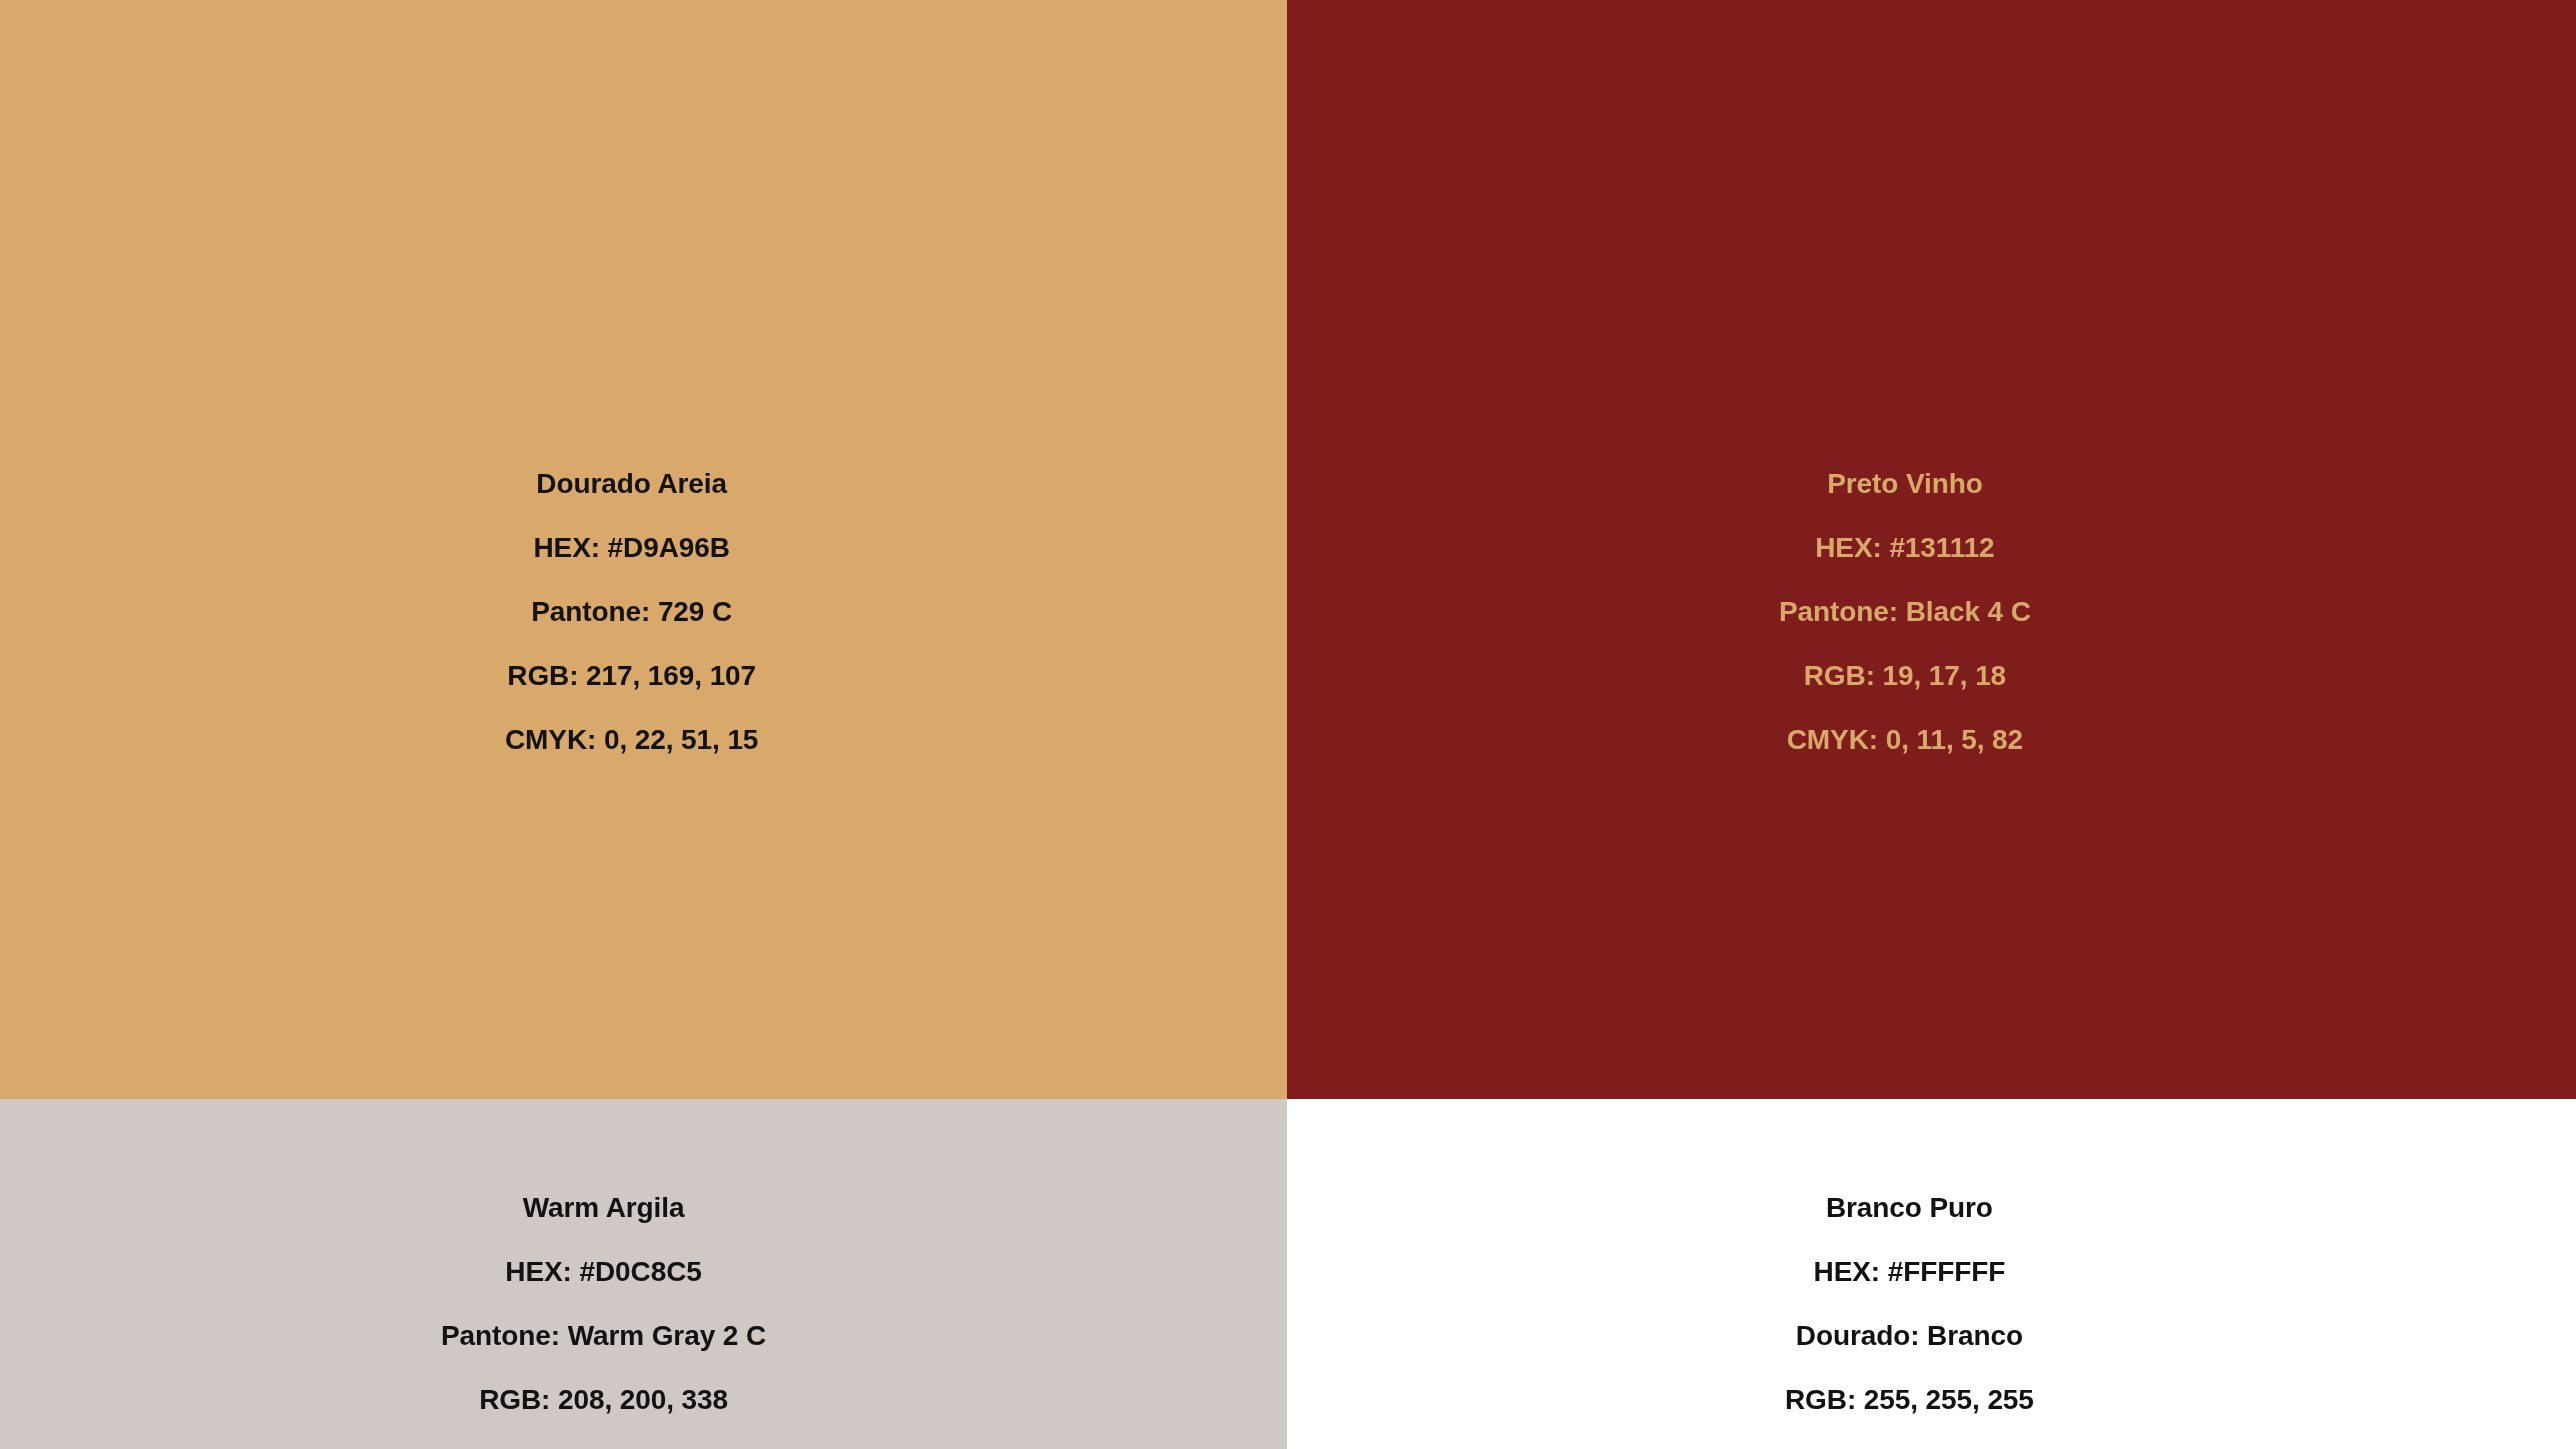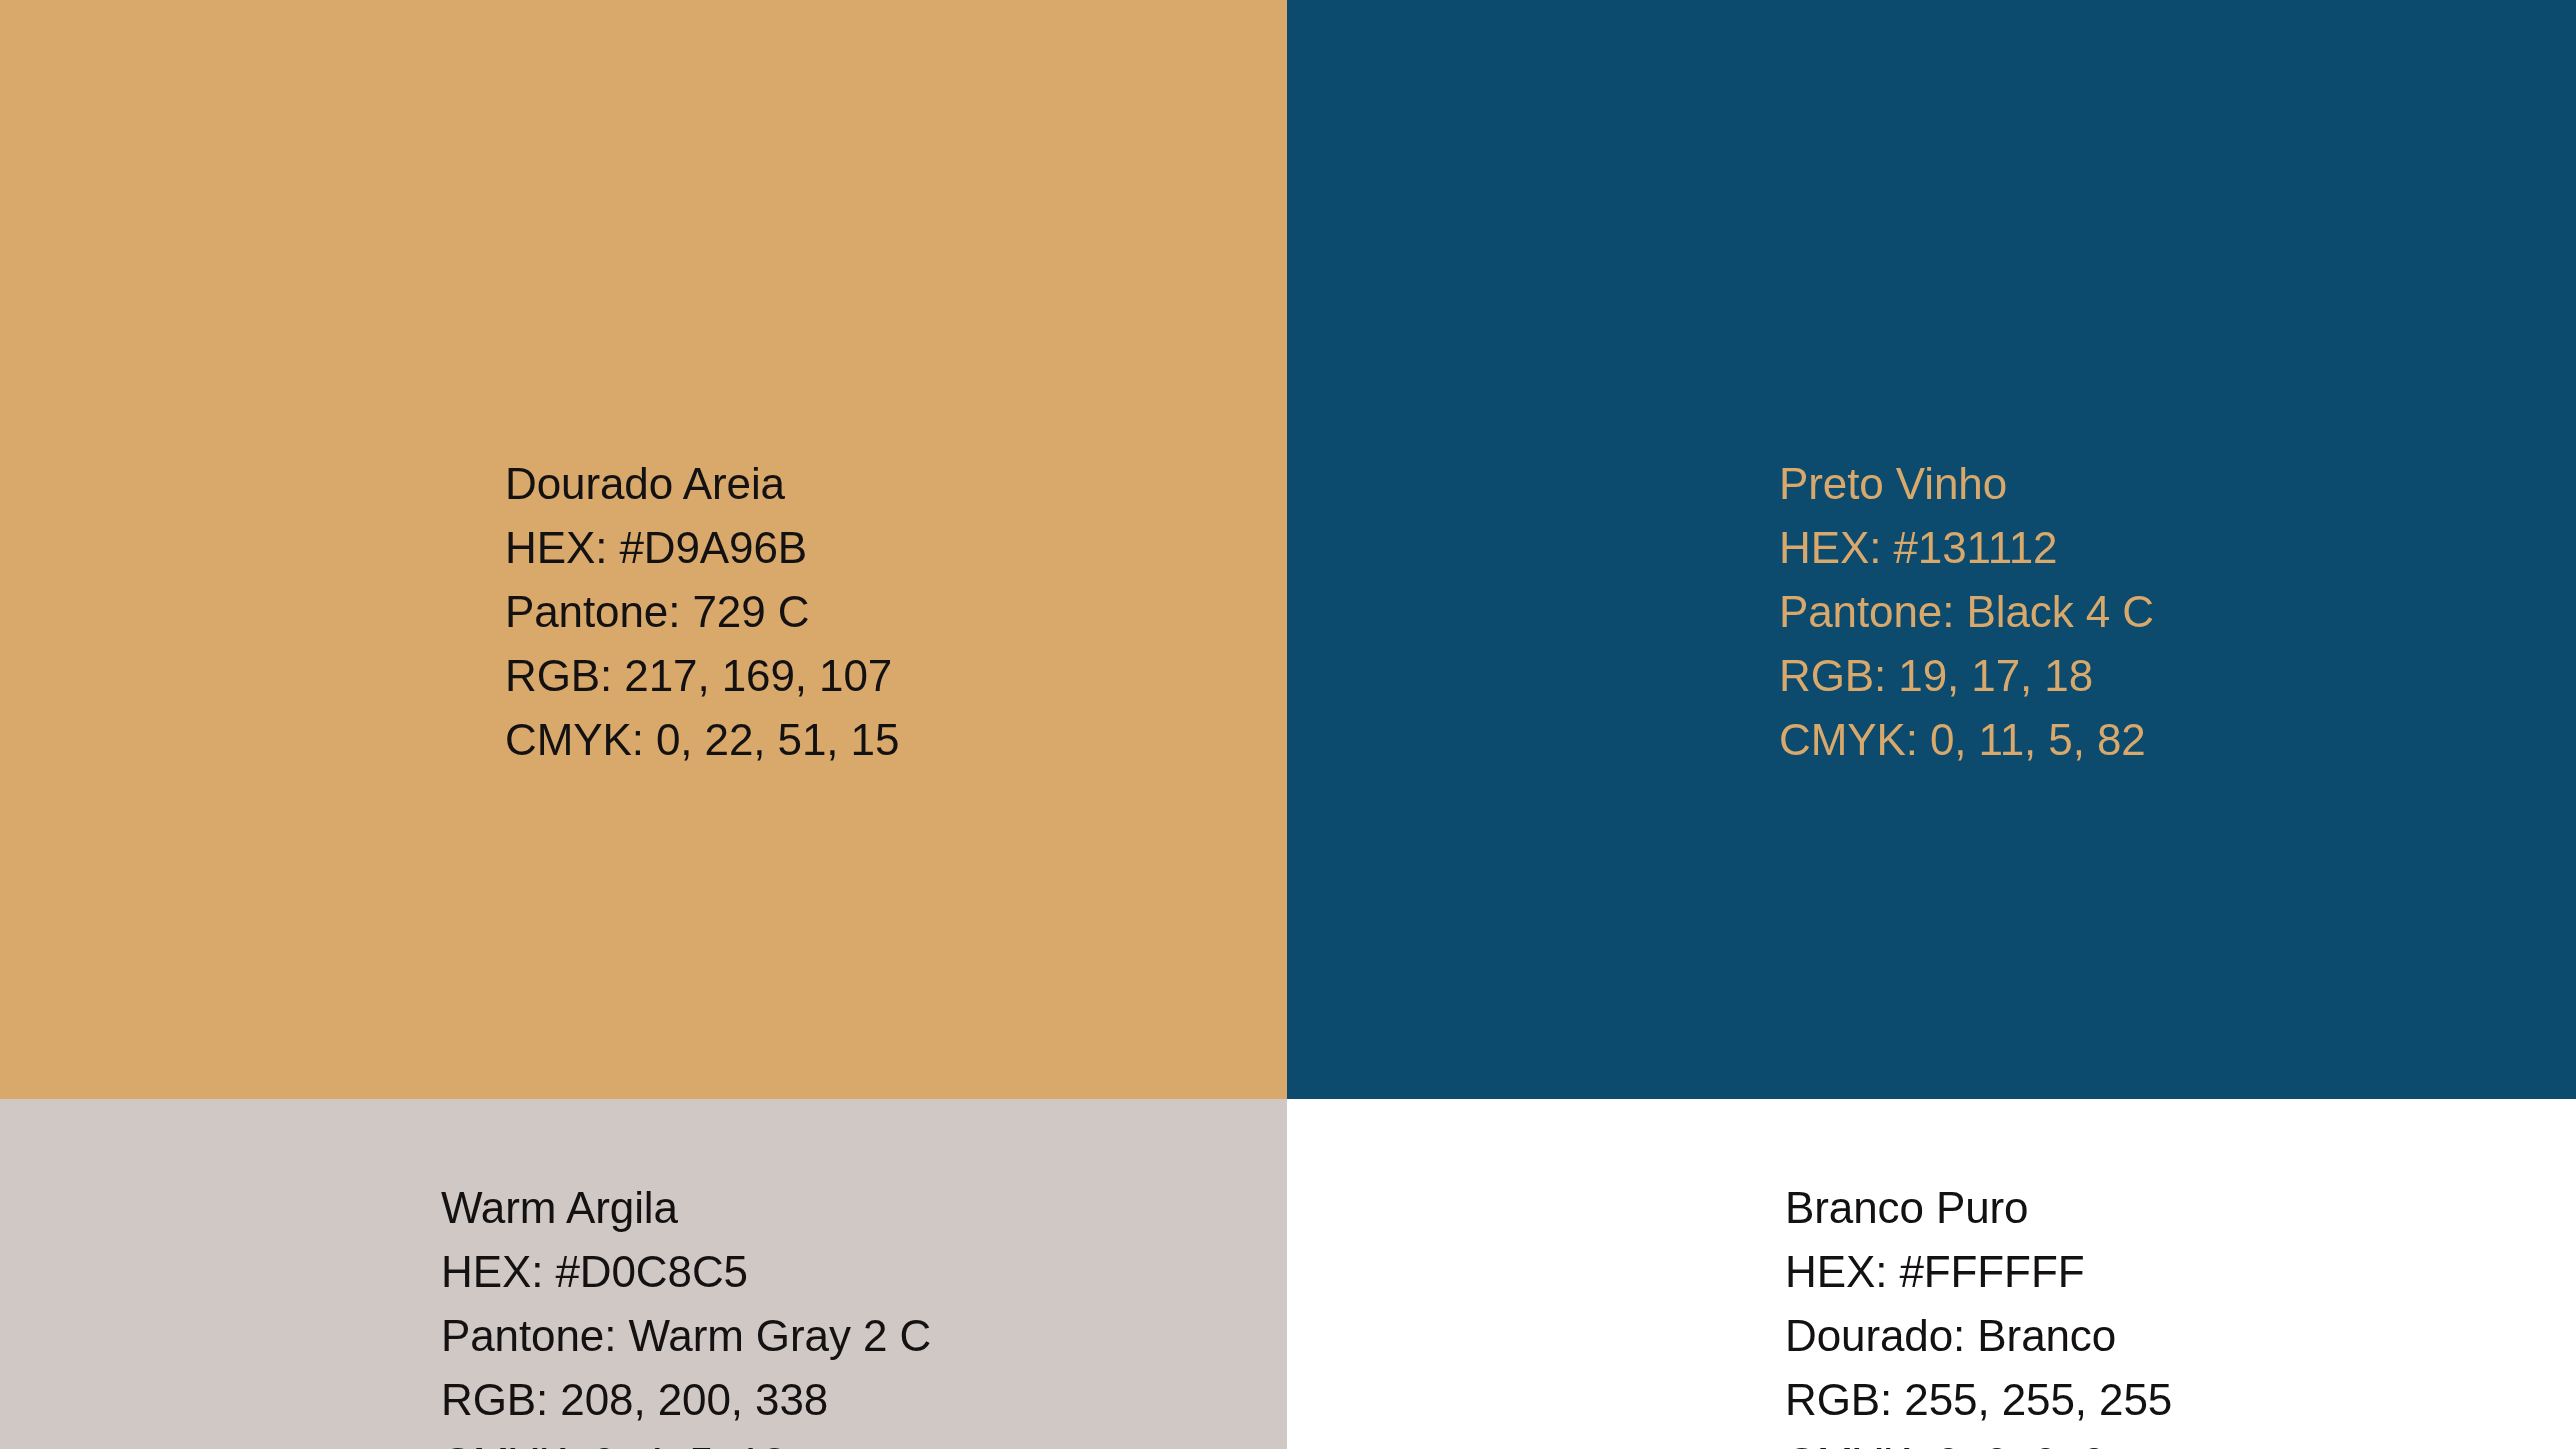--- a/index.html
+++ b/index.html
@@ -51,24 +51,25 @@
   }
 
   .swatch-info {
     position: absolute;
     white-space: pre;
     letter-spacing: -0.1px;
   }
 
   .info-line {
     display: block;
-    font-size: 44px;
+    font-size: 28px;
     line-height: 40px;
-    font-weight: 400;
+    font-weight: 700;
     white-space: pre;
+    text-align: center;
   }
 
   
   #swatch-dourado-areia .swatch-info {
     left: 505px;
     top: 440px;
   }
   #swatch-preto-vinho .swatch-info {
     left: 492px;   
     top: 440px;
@@ -90,21 +91,21 @@
   <div class="swatch" id="swatch-dourado-areia" style="background-color: rgb(217, 169, 107);">
     <div class="swatch-info" style="color: rgb(19, 17, 18);">
       <span class="info-line">Dourado Areia</span>
       <span class="info-line">HEX: #D9A96B</span>
       <span class="info-line">Pantone: 729 C</span>
       <span class="info-line">RGB: 217, 169, 107</span>
       <span class="info-line">CMYK: 0, 22, 51, 15</span>
     </div>
   </div>
 
-  <div class="swatch" id="swatch-preto-vinho" style="background-color: #0c4a6e;">
+  <div class="swatch" id="swatch-preto-vinho" style="background-color: #7f1d1d;">
     <div class="swatch-info" style="color: rgb(217, 169, 107);">
       <span class="info-line">Preto Vinho</span>
       <span class="info-line">HEX: #131112</span>
       <span class="info-line">Pantone: Black 4 C</span>
       <span class="info-line">RGB: 19, 17, 18</span>
       <span class="info-line">CMYK: 0, 11, 5, 82</span>
     </div>
   </div>
 
   <div class="swatch" id="swatch-cinza-argila" style="background-color: rgb(208, 200, 197);">

